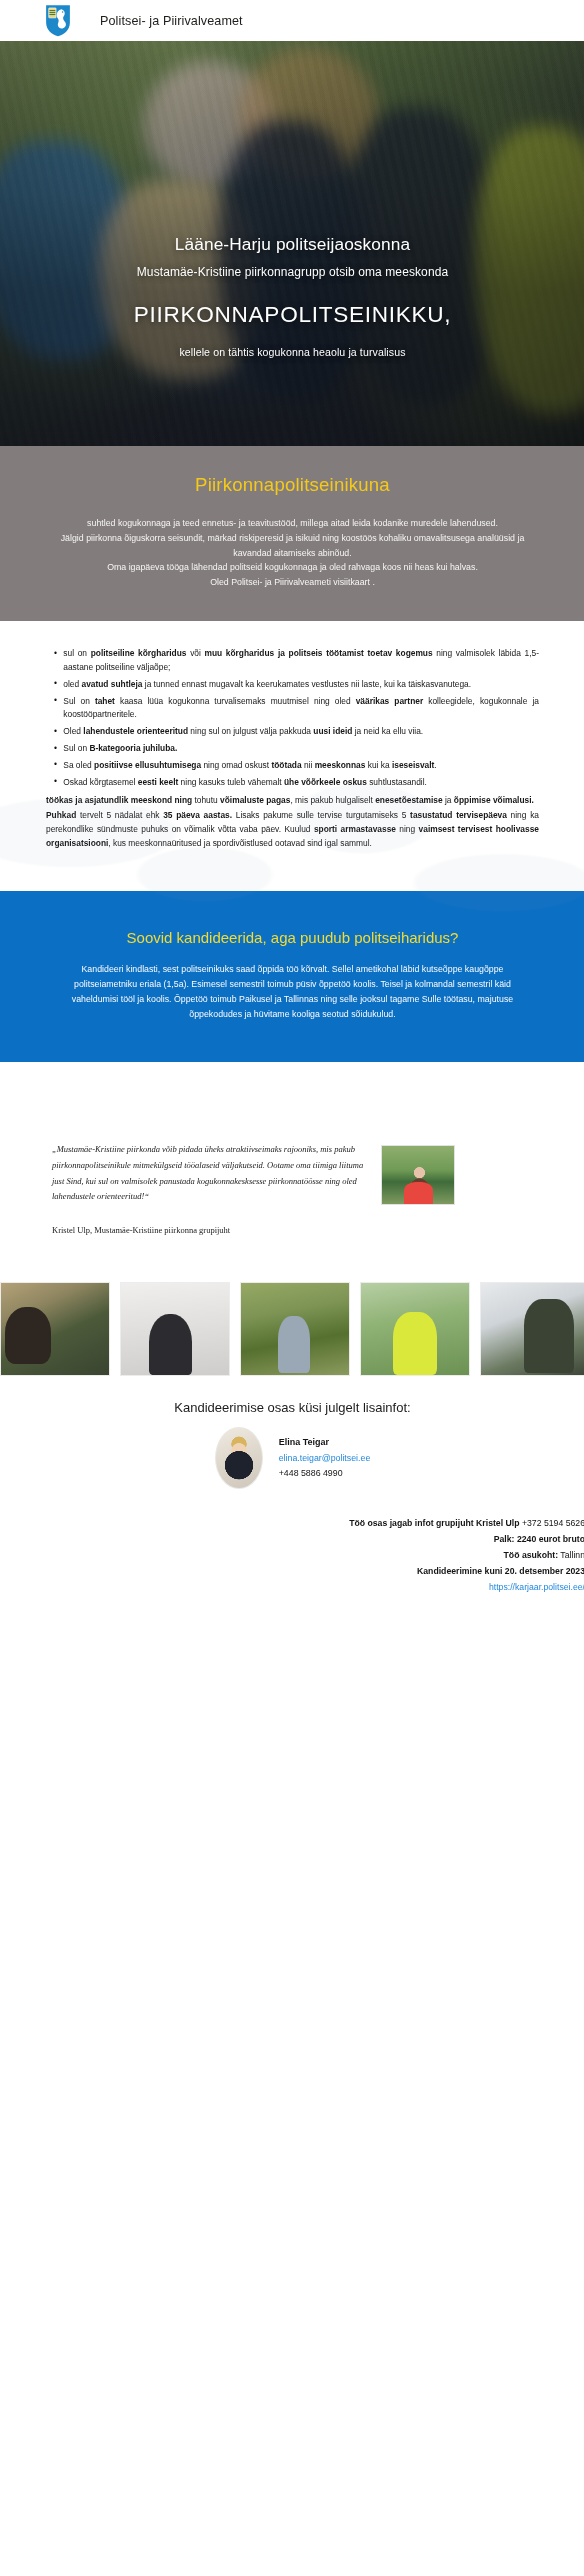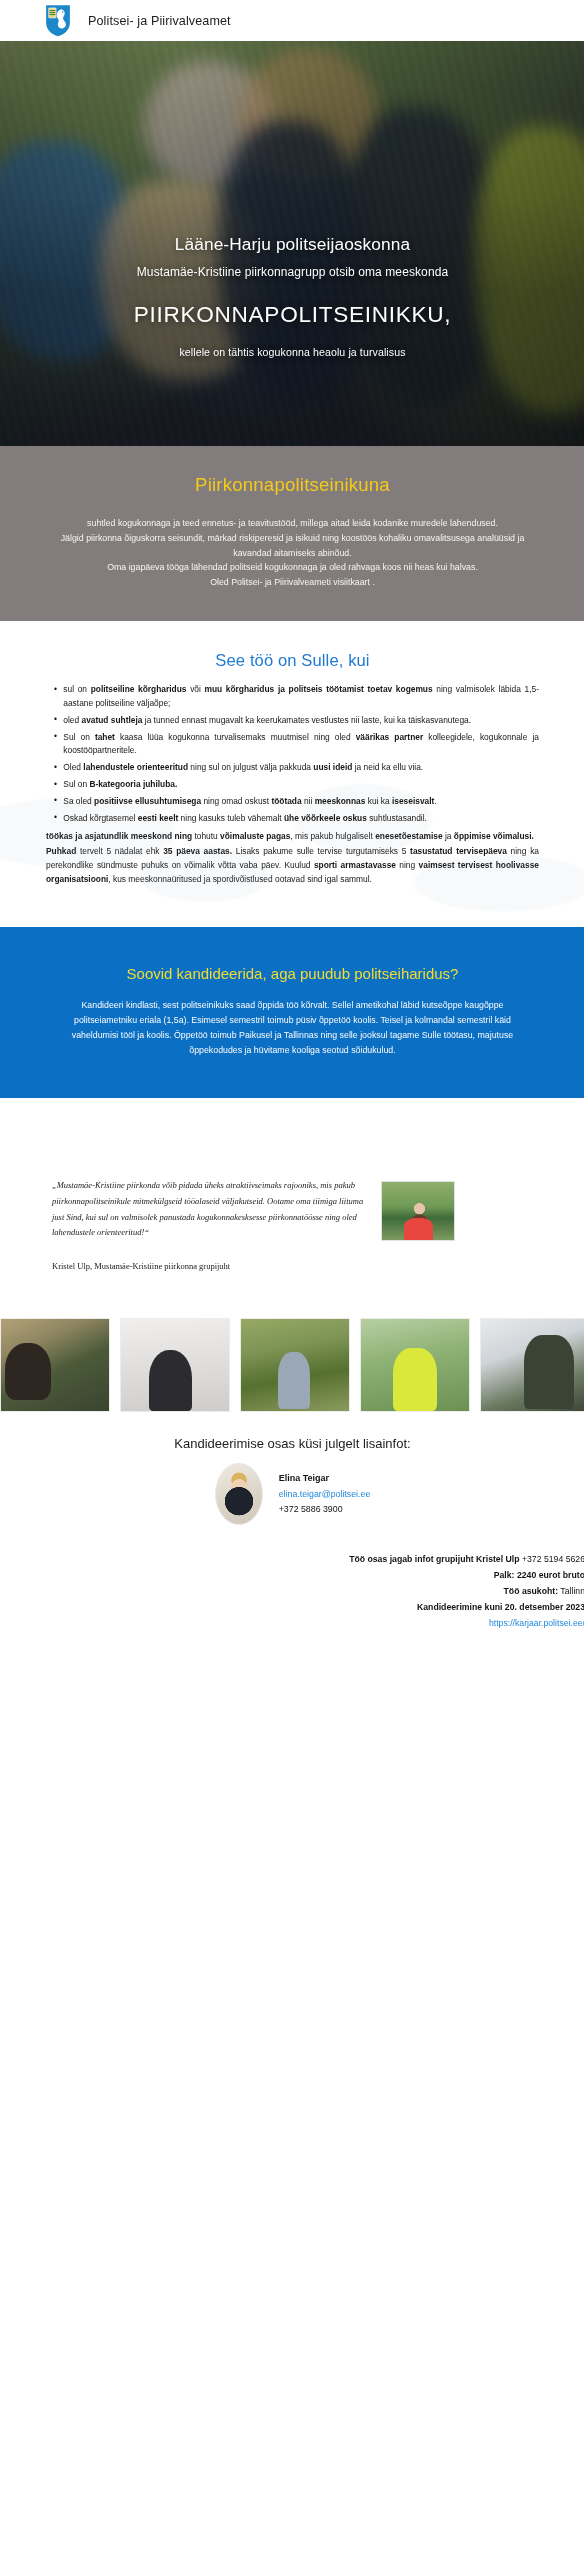--- a/index.html
+++ b/index.html
@@ -13,21 +13,21 @@
   }
   .page { width: 585px; position: relative; overflow: hidden; }
 
   
   .header {
     height: 41px;
     background: #ffffff;
     display: flex;
     align-items: center;
     padding-left: 44px;
-    gap: 16px;
+    gap: 28px;
   }
   .crest { width: 28px; height: 33px; flex: none; position: relative; }
   .crest svg { display:block; width:28px; height:33px; }
   .header-title {
     font-size: 12.6px;
     font-weight: 400;
     color: #1d1d1b;
     letter-spacing: 0.1px;
     white-space: nowrap;
   }
@@ -342,21 +342,20 @@
       <p>suhtled kogukonnaga ja teed ennetus- ja teavitustööd, millega aitad leida kodanike muredele lahendused.</p>
       <p>Jälgid piirkonna õiguskorra seisundit, märkad riskiperesid ja isikuid ning koostöös kohaliku omavalitsusega analüüsid ja kavandad aitamiseks abinõud.</p>
       <p>Oma igapäeva tööga lähendad politseid kogukonnaga ja oled rahvaga koos nii heas kui halvas.</p>
       <p>Oled Politsei- ja Piirivalveameti visiitkaart .</p>
     </div>
   </div>
 
   <div class="white-band">
     <div class="watermark"></div>
 
-    <h2 class="blue-head">See töö on Sulle, kui</h2>
     <ul class="req">
       <li>sul on <b>politseiline kõrgharidus</b> või <b>muu kõrgharidus ja politseis töötamist toetav kogemus</b> ning valmisolek läbida 1,5-aastane politseiline väljaõpe;</li>
       <li>oled <b>avatud suhtleja</b> ja  tunned ennast mugavalt ka keerukamates vestlustes nii laste, kui ka täiskasvanutega.</li>
       <li>Sul on <b>tahet</b> kaasa lüüa kogukonna turvalisemaks muutmisel ning oled <b>väärikas partner</b> kolleegidele, kogukonnale ja koostööpartneritele.</li>
       <li>Oled <b>lahendustele orienteeritud</b> ning sul on julgust välja pakkuda <b>uusi ideid</b> ja neid ka ellu viia.</li>
       <li>Sul on <b>B-kategooria juhiluba.</b></li>
       <li>Sa oled <b>positiivse ellusuhtumisega</b> ning omad oskust <b>töötada</b> nii <b>meeskonnas</b> kui ka <b>iseseisvalt</b>.</li>
       <li>Oskad kõrgtasemel <b>eesti keelt</b> ning kasuks tuleb vähemalt <b>ühe võõrkeele oskus</b> suhtlustasandil.</li>
     </ul>
 
@@ -388,21 +387,21 @@
     <div class="cell c5"></div>
   </div>
 
   <div class="contact">
     <p class="contact-lead">Kandideerimise osas küsi julgelt lisainfot:</p>
     <div class="contact-card">
       <div class="contact-avatar"></div>
       <div class="contact-info">
         <p class="contact-name">Elina Teigar</p>
         <a class="contact-mail" href="#">elina.teigar@politsei.ee</a>
-        <p class="contact-phone">+372 5886 3900</p>
+        <p class="contact-phone">+448 5886 4990</p>
       </div>
     </div>
   </div>
 
   <div class="footer-lines">
     <p>
       <span class="strong">Töö osas jagab infot grupijuht Kristel Ulp</span>
       <span>+372 5194 5626</span>
     </p>
     <p>

